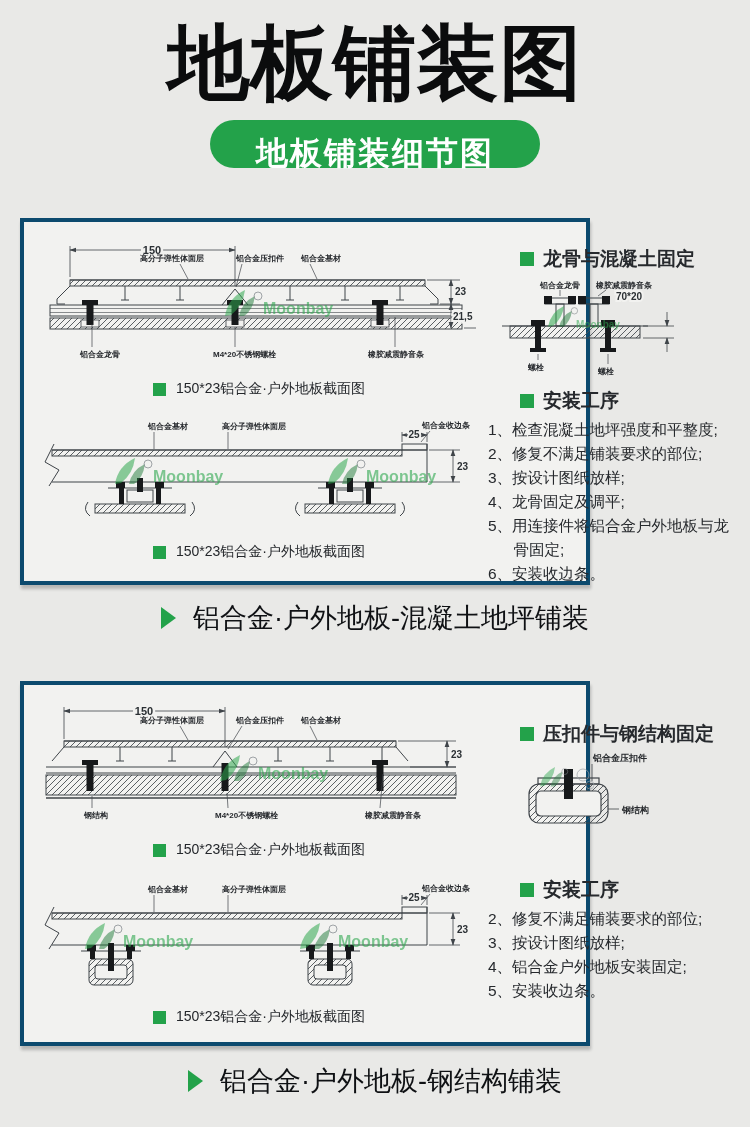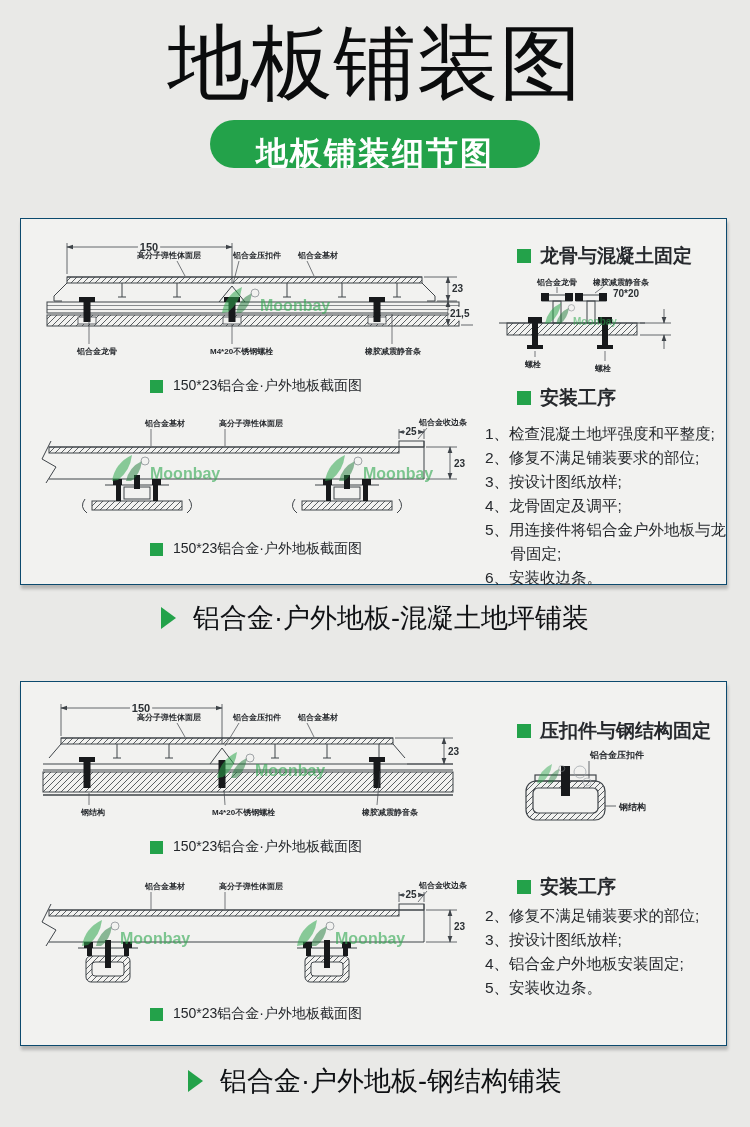--- a/index.html
+++ b/index.html
@@ -5,32 +5,32 @@
   * { margin:0; padding:0; box-sizing:border-box; }
   html,body { width:750px; height:1127px; }
   body {
     position:relative; overflow:hidden;
     background:#e9e9e7;
     font-family:"Liberation Sans","DejaVu Sans",sans-serif;
     color:#1f2327;
   }
   .page-title {
     position:absolute; top:22px; left:0; width:750px;
-    text-align:center; font-size:82px; font-weight:400; color:#0b0c0d;
+    text-align:center; font-size:82px; font-weight:700; color:#0b0c0d;
     letter-spacing:1px; line-height:1;
   }
   .badge {
     position:absolute; top:120px; left:50%; transform:translateX(-50%);
     background:#23a24a; color:#ffffff; border-radius:24px;
     height:48px; line-height:48px; padding:9px 46px;
     font-size:32px; font-weight:700; letter-spacing:2px; white-space:nowrap;
   }
   .panel {
-    position:absolute; left:20px; width:707px;
-    background:#f2f2f0; border:1px solid #0c4a6e;
+    position:absolute; left:20px; width:570px;
+    background:#f2f2f0; border:4px solid #0c4a6e;
     box-shadow:1px 4px 3px rgba(0,0,0,0.22);
   }
   #panel1 { top:218px; height:367px; }
   #panel2 { top:681px; height:365px; }
   .diag { position:absolute; }
   .diag-cap {
     position:absolute; left:30px; width:410px;
     display:flex; align-items:center; justify-content:center; gap:10px;
     font-size:14px; font-weight:500; color:#24272b; white-space:nowrap;
   }
@@ -258,21 +258,21 @@
       <text class="lbl" x="40" y="94">螺栓</text>
       <text class="lbl" x="110" y="98">螺栓</text>
       <use href="#wlogo" transform="translate(60,30) scale(0.8)"></use>
       <text x="88" y="52" font-size="10" font-weight="700" fill="#2fa84f" opacity="0.55">Moonbay</text>
     </svg>
 
     <div class="rhead" style="top:142px">
       <span class="sq2"></span>
       <span>安装工序</span>
     </div>
-    <div class="steps" style="top:179px">
+    <div class="steps" style="top:172px">
       <div class="step">1、检查混凝土地坪强度和平整度;</div>
       <div class="step">2、修复不满足铺装要求的部位;</div>
       <div class="step">3、按设计图纸放样;</div>
       <div class="step">4、龙骨固定及调平;</div>
       <div class="step">5、用连接件将铝合金户外地板与龙骨固定;</div>
       <div class="step">6、安装收边条。</div>
     </div>
   </div>
 </section>
 

